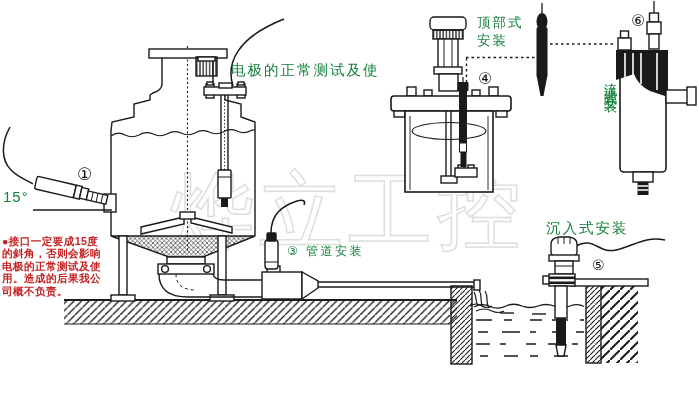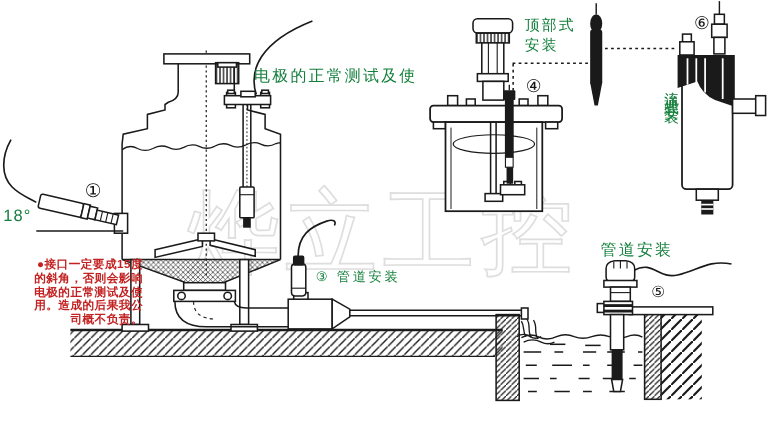--- a/index.html
+++ b/index.html
@@ -6,21 +6,21 @@
   #stage{position:relative;width:699px;height:400px;background:#ffffff;overflow:hidden;
          font-family:"Liberation Sans","DejaVu Sans",sans-serif;}
   #art{position:absolute;left:0;top:0;}
   .lbl{position:absolute;color:#15803d;white-space:pre-line;line-height:1.25;}
   .lbl-top-flange{left:231px;top:61px;font-size:14.5px;letter-spacing:2px;}
   .lbl-side-wall{left:39px;top:147px;font-size:14px;letter-spacing:3px;}
   .num{position:absolute;color:#151515;}
   .num-1{left:77px;top:164px;font-size:17px;}
   .lbl-angle{left:3px;top:188px;font-size:15px;letter-spacing:1px;}
   .lbl-warning{left:2px;top:235px;width:128px;font-size:10.6px;font-weight:bold;
-               color:#c32222;line-height:12.4px;letter-spacing:0.4px;text-align:right;}
+               color:#c32222;line-height:12.4px;letter-spacing:0.4px;}
   .lbl-pipe{left:287px;top:244px;font-size:12px;letter-spacing:2.5px;}
   .lbl-top-type{left:477px;top:14px;font-size:13.5px;letter-spacing:2px;line-height:17.5px;}
   .num-4{left:478px;top:69px;font-size:16px;}
   .num-6{left:631px;top:11px;font-size:16px;}
   .lbl-flow{left:601px;top:72px;font-size:13.5px;writing-mode:vertical-rl;
             letter-spacing:4px;height:100px;}
   .lbl-submersion{left:546px;top:219px;font-size:14.5px;letter-spacing:2px;}
   .num-5{left:592px;top:257px;font-size:14px;}
 </style>
 </head>
@@ -240,27 +240,27 @@
       <rect x="633" y="172" width="20" height="10" fill="#fff"></rect>
       <rect x="637.5" y="182" width="11" height="13" fill="#1a1a1a" stroke="none"></rect>
       <line x1="637.5" y1="186" x2="648.5" y2="186" stroke="#fff" stroke-width="1.5"></line>
       <line x1="637.5" y1="190" x2="648.5" y2="190" stroke="#fff" stroke-width="1.5"></line>
     </g>
   </g>
 </svg>
 
   <div class="lbl lbl-top-flange">电极的正常测试及使</div>
   <div class="num num-1">①</div>
-  <div class="lbl lbl-angle">18°</div>
+  <div class="lbl lbl-angle">15°</div>
   <div class="lbl lbl-warning">●接口一定要成15度
 的斜角，否则会影响
 电极的正常测试及使
 用。造成的后果我公
 司概不负责。</div>
   <div class="lbl lbl-pipe">③ 管道安装</div>
   <div class="lbl lbl-top-type">顶部式
 安装</div>
   <div class="num num-4">④</div>
   <div class="num num-6">⑥</div>
   <div class="lbl lbl-flow">流通式安装</div>
-  <div class="lbl lbl-submersion">管道安装</div>
+  <div class="lbl lbl-submersion">沉入式安装</div>
   <div class="num num-5">⑤</div>
 </div>
 
 </body></html>

